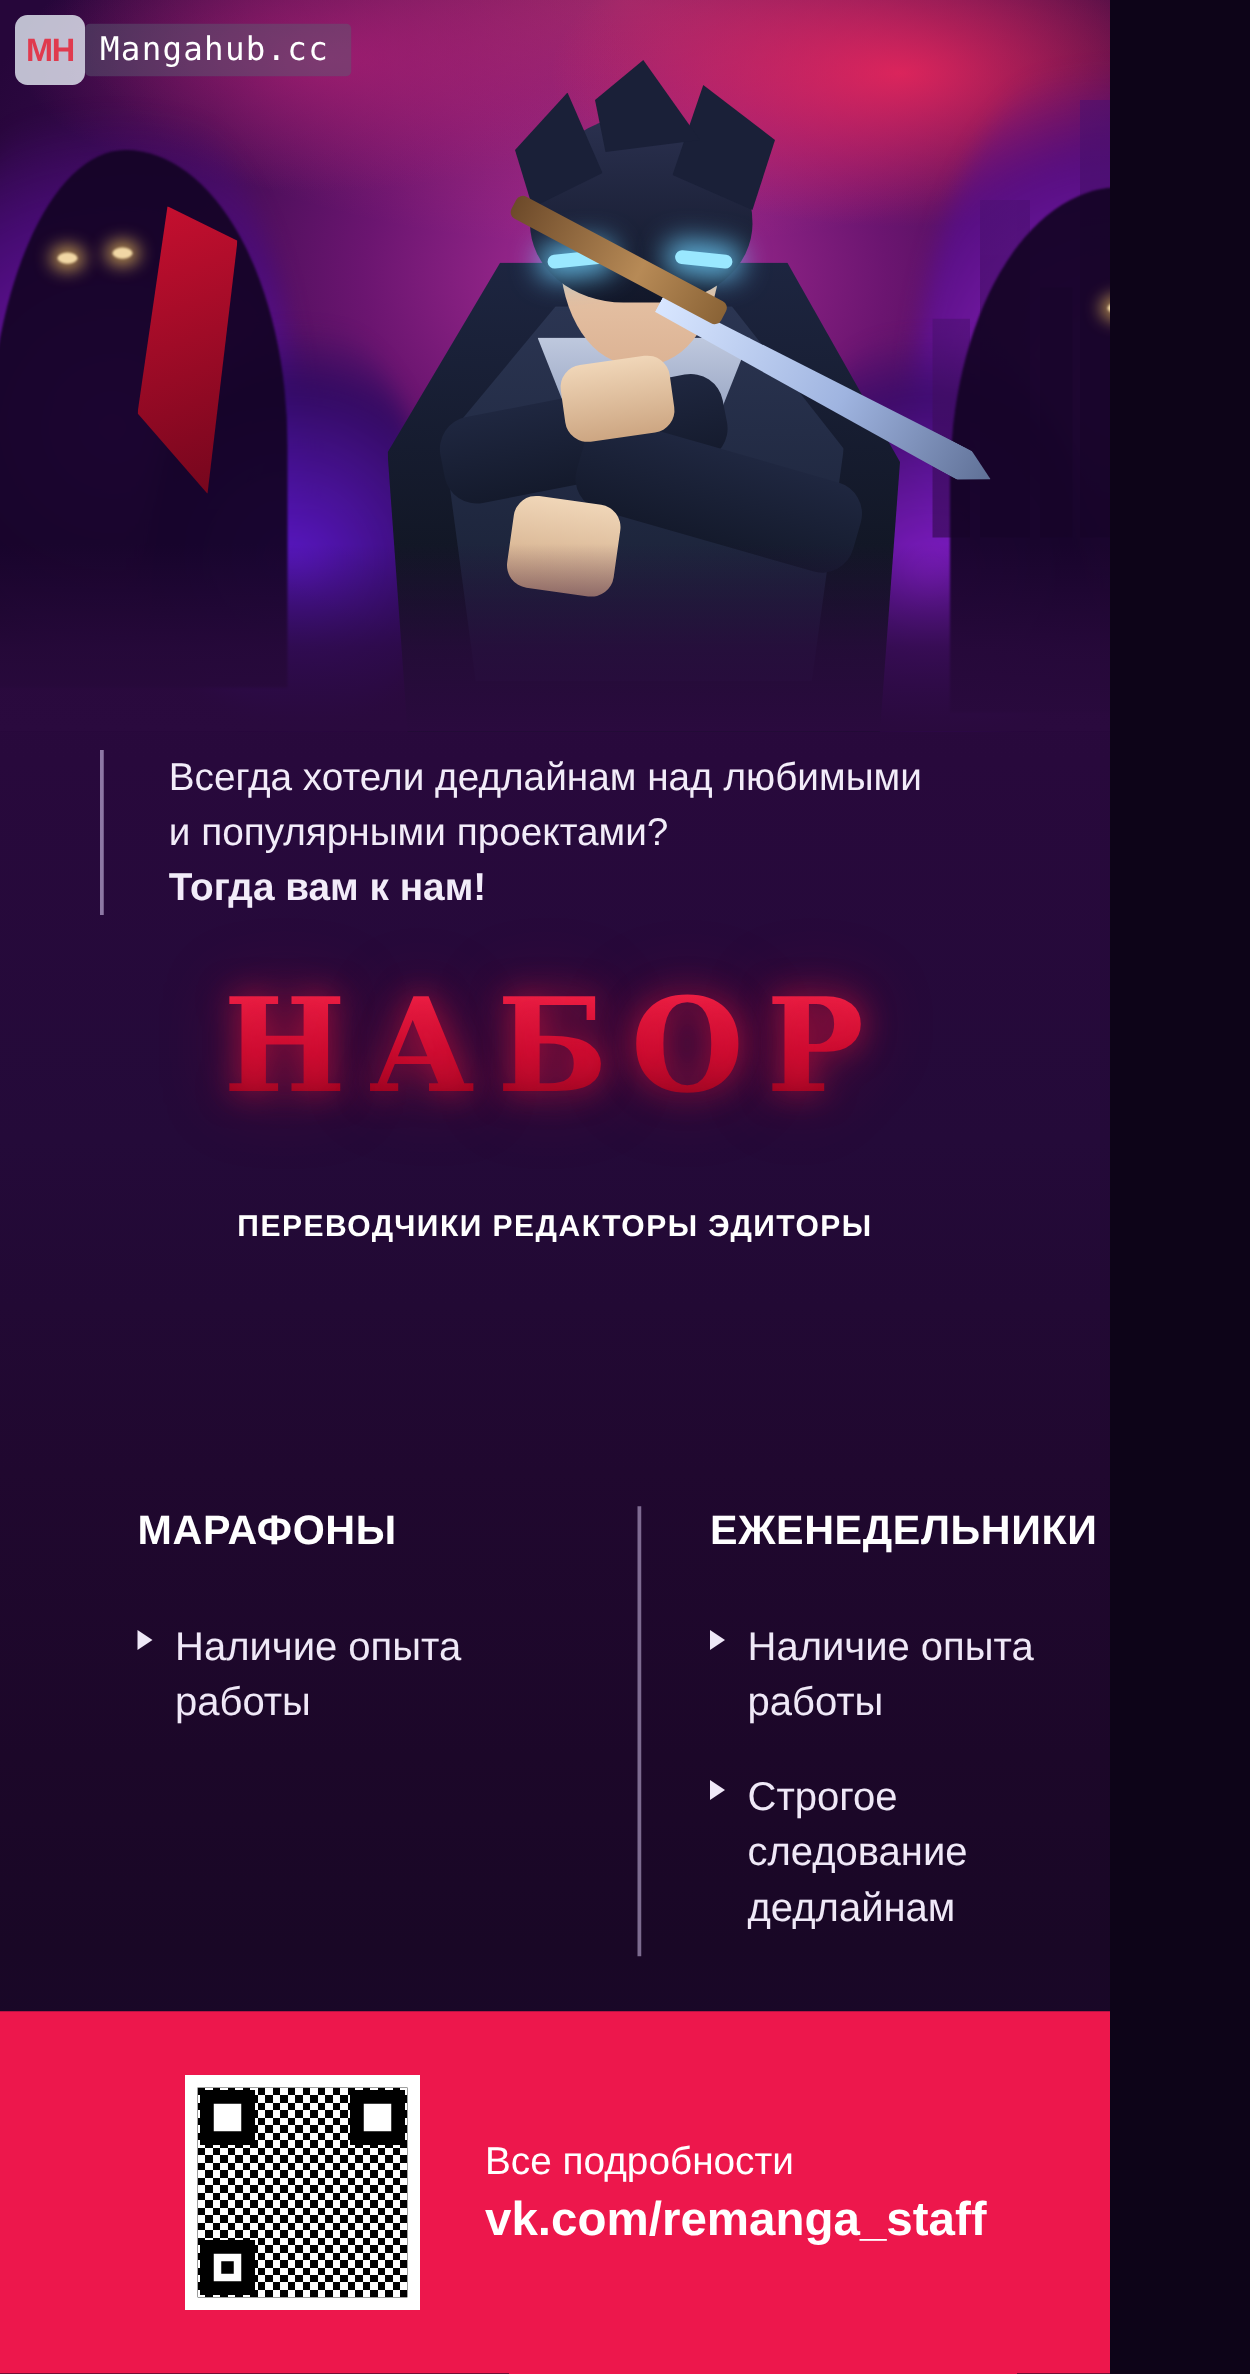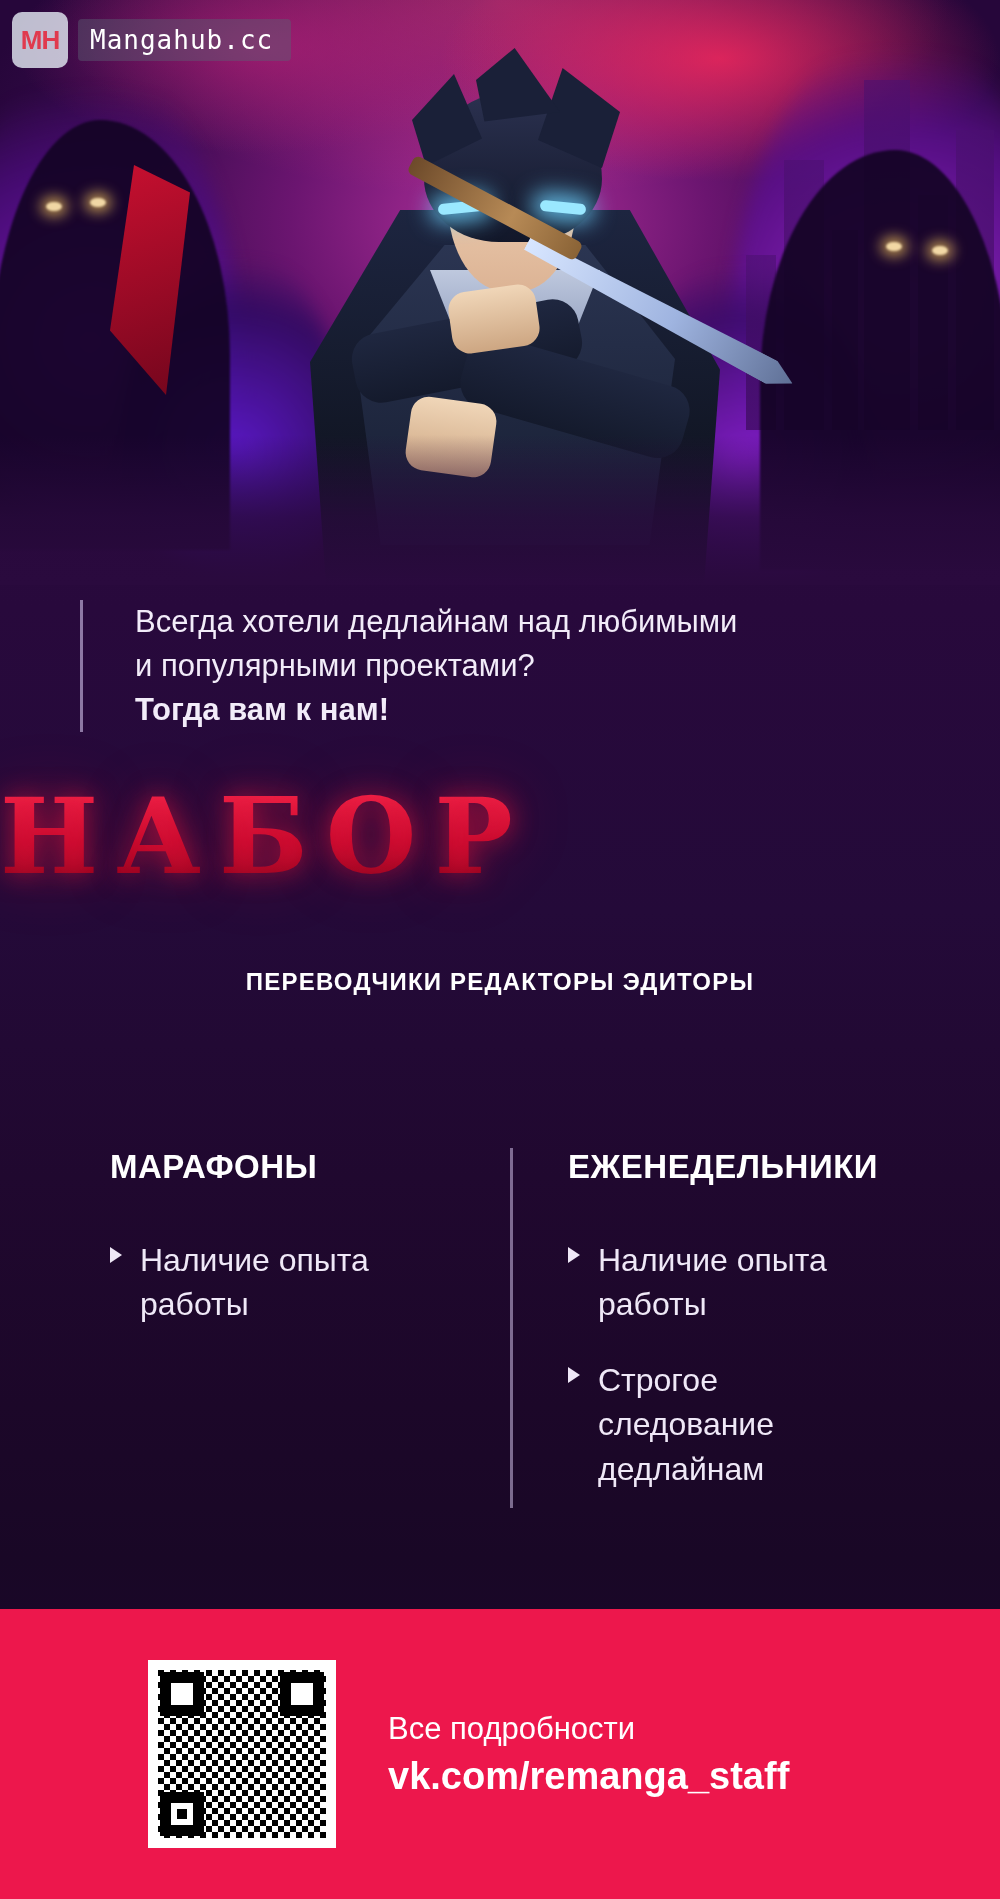--- a/index.html
+++ b/index.html
@@ -7,21 +7,21 @@
   html, body {
     width: 1000px;
     height: 1899px;
     background: #0d0418;
     font-family: "Liberation Sans", sans-serif;
     overflow: hidden;
   }
 
   .poster {
     position: relative;
-    width: 1000px;
+    width: 888px;
     height: 1899px;
     background: linear-gradient(180deg,
         #2a0a3e 0%,
         #2c0b40 18%,
         #28093c 32%,
         #240a39 48%,
         #20082f 62%,
         #1c0729 74%,
         #190726 82%,
         #1a0729 88%,
@@ -169,41 +169,42 @@
     display: flex; align-items: center;
     z-index: 40;
   }
   .wm-logo {
     width: 56px; height: 56px; border-radius: 10px;
     background: rgba(225,230,240,0.82);
     display: flex; align-items: center; justify-content: center;
     color: #e03a4e; font-weight: bold; font-size: 26px; letter-spacing: -1px;
   }
   .wm-text {
-    margin-left: 10px; padding: 6px 18px 6px 12px;
+    padding: 6px 18px 6px 12px;
     background: rgba(90,95,115,0.45);
     color: #fff; font-size: 26px; letter-spacing: 1px;
     border-radius: 4px;
     font-family: "DejaVu Sans Mono", monospace;
   }
 
   
   .intro {
     position: absolute; left: 80px; top: 600px; width: 780px;
     padding-left: 52px;
     border-left: 3px solid rgba(210,195,235,0.6);
   }
   .intro p {
     color: #f2ecf9; font-size: 31px; line-height: 1.42;
   }
   .intro p.bold { font-weight: bold; }
 
   
   .nabor {
     position: absolute; left: 0; top: 785px; width: 100%;
+    text-align: center;
     font-family: "DejaVu Serif", serif;
     font-weight: bold;
     font-size: 104px;
     letter-spacing: 18px;
     color: #d70c2f;
     text-shadow: 0 0 26px rgba(225,20,60,0.65), 0 0 60px rgba(190,10,50,0.45);
     background: linear-gradient(180deg, #ff2a4f 0%, #c3082a 55%, #7c0219 100%);
     -webkit-background-clip: text;
     background-clip: text;
     -webkit-text-fill-color: transparent;
@@ -218,21 +219,21 @@
 
   .trebovaniya {
     position: absolute; left: 0; top: 1095px; width: 100%;
     text-align: center;
     color: #f0194f; font-weight: bold; font-size: 37px; letter-spacing: 2px;
     text-shadow: 0 0 20px rgba(240,25,80,0.45);
   }
 
   
   .cols {
-    position: absolute; left: 110px; top: 1148px; width: 800px; height: 360px;
+    position: absolute; left: 110px; top: 1205px; width: 800px; height: 360px;
     display: flex;
   }
   .col { width: 50%; padding-right: 30px; }
   .col.right { padding-left: 55px; border-left: 3px solid rgba(205,190,230,0.55); }
   .col h3 {
     color: #ffffff; font-weight: bold; font-size: 33px; letter-spacing: 0.5px;
     margin-bottom: 52px;
   }
   .bullet {
     color: #efe8f7; font-size: 32px; line-height: 1.38; margin-bottom: 32px;

